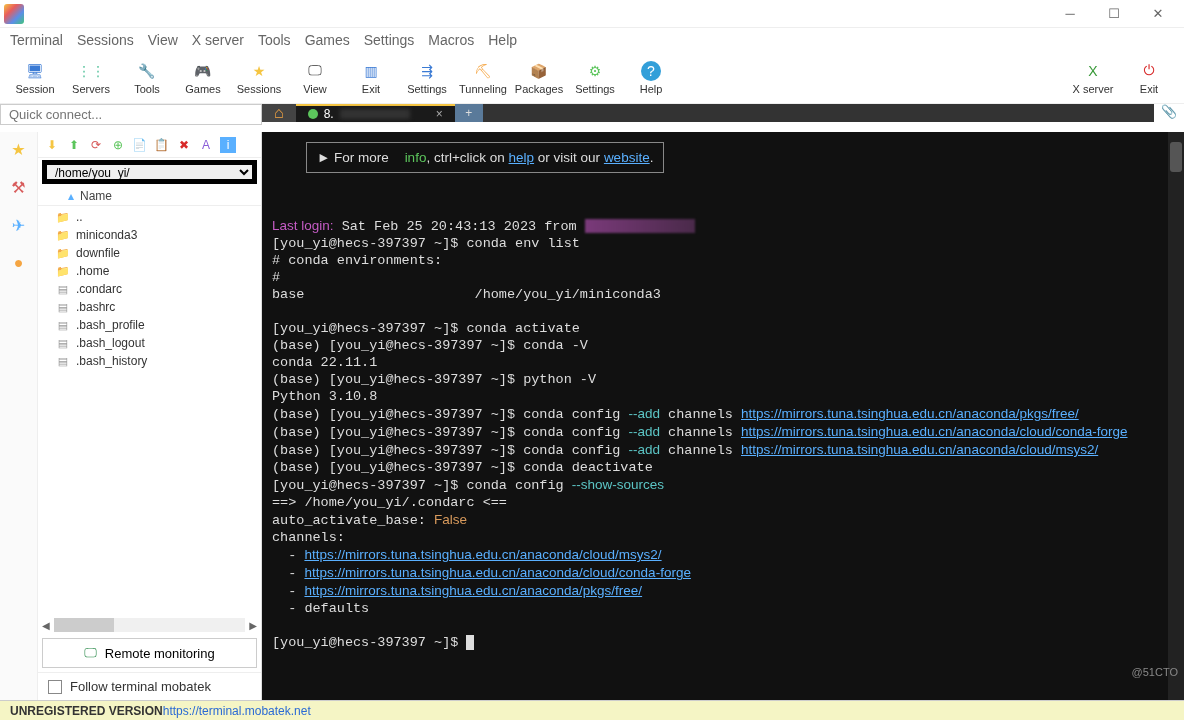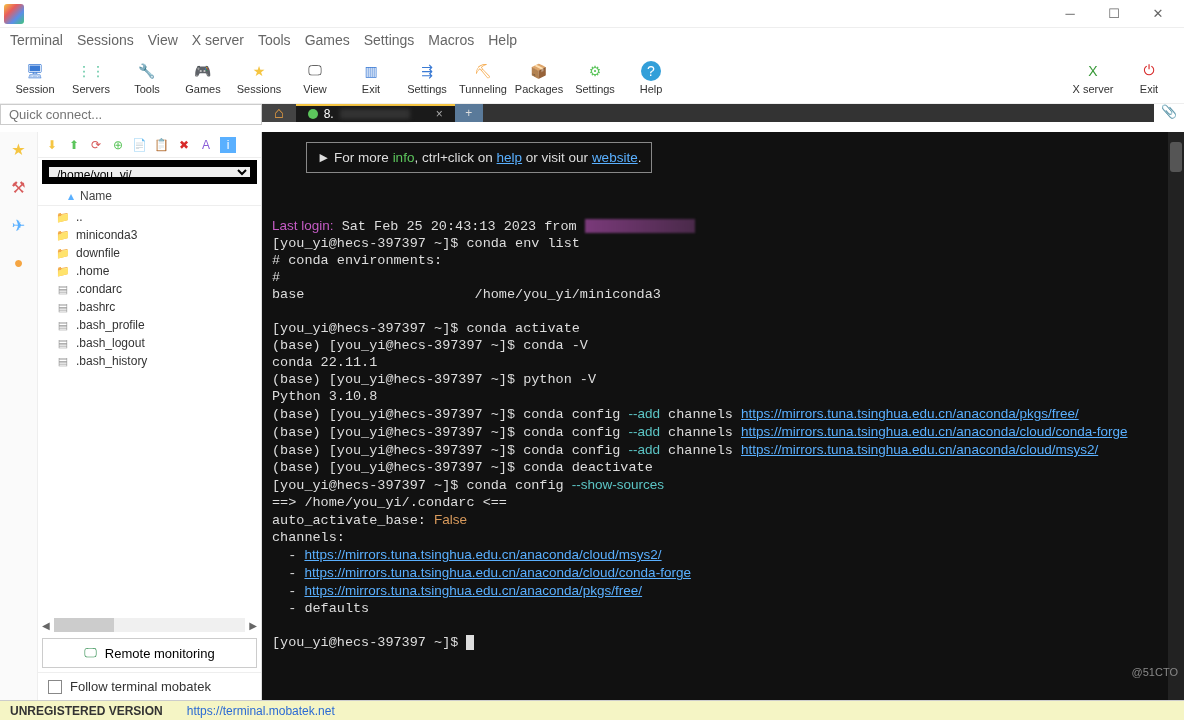--- a/index.html
+++ b/index.html
@@ -38,21 +38,21 @@
 
 
 .sidebar { width: 262px; display: flex; border-right: 1px solid #ddd; }
 .sidetabs { width: 38px; background: #fafafa; display: flex; flex-direction: column; align-items: center; padding-top: 6px; gap: 16px; border-right:1px solid #eee;}
 .sidetabs .st { width:22px;height:22px;display:flex;align-items:center;justify-content:center;font-size:16px;}
 
 .sidecontent { flex: 1; display: flex; flex-direction: column; }
 .mini-toolbar { height: 26px; display:flex; align-items:center; gap:6px; padding:0 6px; border-bottom:1px solid #eee;}
 .mini-toolbar .mi { width:16px;height:16px;font-size:12px;display:flex;align-items:center;justify-content:center;}
 .pathbox { height:24px; margin:2px 4px; }
-.pathbox select { width:100%; height:100%; border:7px solid #000000; font-size:12px; padding:0 4px;}
+.pathbox select { width:100%; height:100%; border:5px solid #000000; font-size:12px; padding:0 4px;}
 .filehead { height:20px; padding:0 10px 0 30px; font-size:12px; color:#444; border-bottom:1px solid #eee; display:flex;align-items:center;}
 .filelist { flex:1; overflow-y:auto; padding:2px 4px;}
 .fitem { display:flex; align-items:center; height:18px; padding-left:14px; gap:6px; font-size:12px; color:#333;}
 .fitem .ficon { width:14px;height:14px; display:flex;align-items:center;justify-content:center;font-size:11px;}
 .folder { color:#f5c542;}
 .folderg { color:#42a85c;}
 .file { color:#999;}
 .hscroll { height:18px; display:flex; align-items:center; padding:0 4px; gap:4px;}
 .hscroll .arrow{color:#666;font-size:10px;}
 .hscroll .track{flex:1;height:14px;background:#f0f0f0;position:relative;}
@@ -61,30 +61,30 @@
 .followrow { height:28px; display:flex;align-items:center;padding:0 10px;gap:8px;font-size:13px;color:#333;border-top:1px solid #eee;}
 .followrow .cb{width:14px;height:14px;border:1px solid #888;}
 
 
 .termwrap { flex:1; background:#111; position:relative; overflow:hidden;}
 .termscroll { position:absolute; right:0; top:0; width:16px; height:100%; background:#222;}
 .termscroll .thumb{position:absolute;top:10px;left:2px;width:12px;height:30px;background:#555;border-radius:3px;}
 .term { font-family: "Consolas","Courier New",monospace; font-size:13.5px; line-height:17px; color:#ddd; padding:6px 10px; white-space:pre-wrap; word-break:break-all;}
 .term .box { border:1px solid #888; padding:6px 10px; margin:4px 0 10px 34px; display:inline-block;}
 .term a { color:#5ab0ff; text-decoration:underline;}
-.grn{color:#5cc55c;}
+.grn{color:#5cc55c;margin-left:12px;}
 .cyn{color:#5cc5c5;}
 .mag{color:#c55cc5;}
 .org{color:#d89a5c;}
 .cursor{display:inline-block;width:8px;height:15px;background:#ddd;vertical-align:text-bottom;}
 .blurbox{display:inline-block;width:110px;height:14px;background:linear-gradient(90deg,#7a3a7a,#4a2a4a);vertical-align:middle;filter:blur(1px);}
 
 
 .statusbar { height:20px; background:#f5f5c5; display:flex; align-items:center; padding:0 10px; font-size:12px; color:#333; border-top:1px solid #ccc;}
-.statusbar b { font-weight:bold; margin-right:24px;}
+.statusbar b { font-weight:bold; margin-right:0;}
 .statusbar a{color:#2a6ad4;}
 .wm{position:absolute;right:6px;bottom:22px;color:#888;font-size:11px;}
 </style>
 </head>
 <body>
 
 <div class="titlebar">
   <div class="app-icon"></div>
   <div class="spacer"></div>
   <div class="winbtn">─</div>

